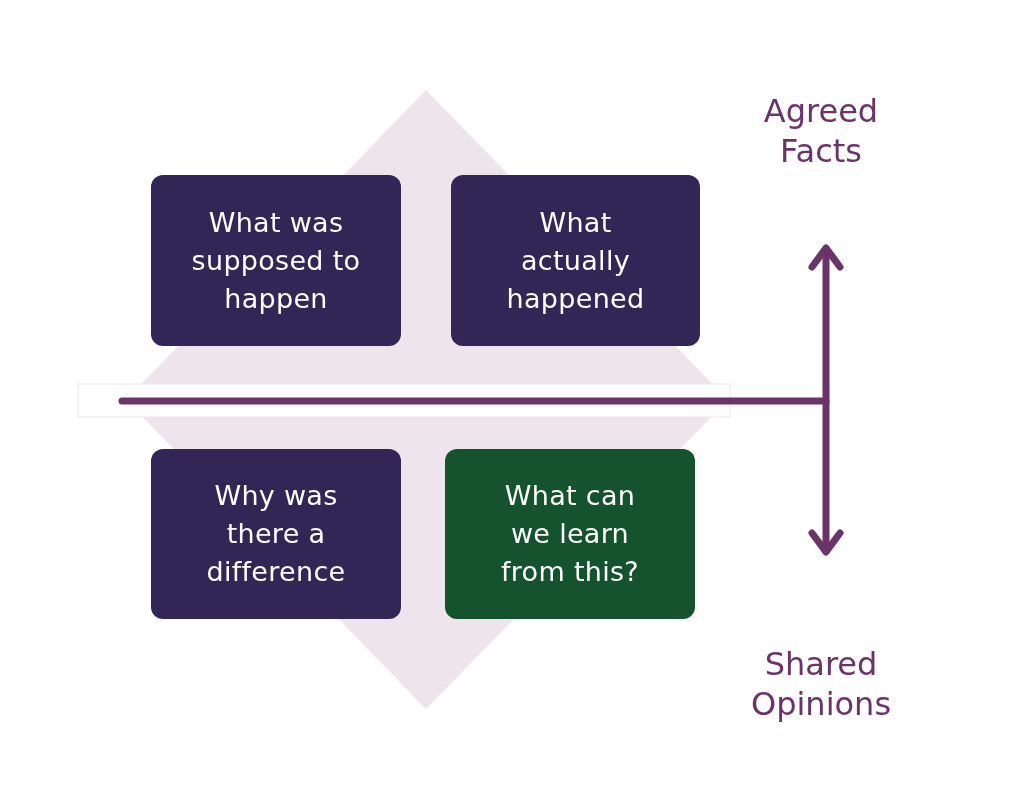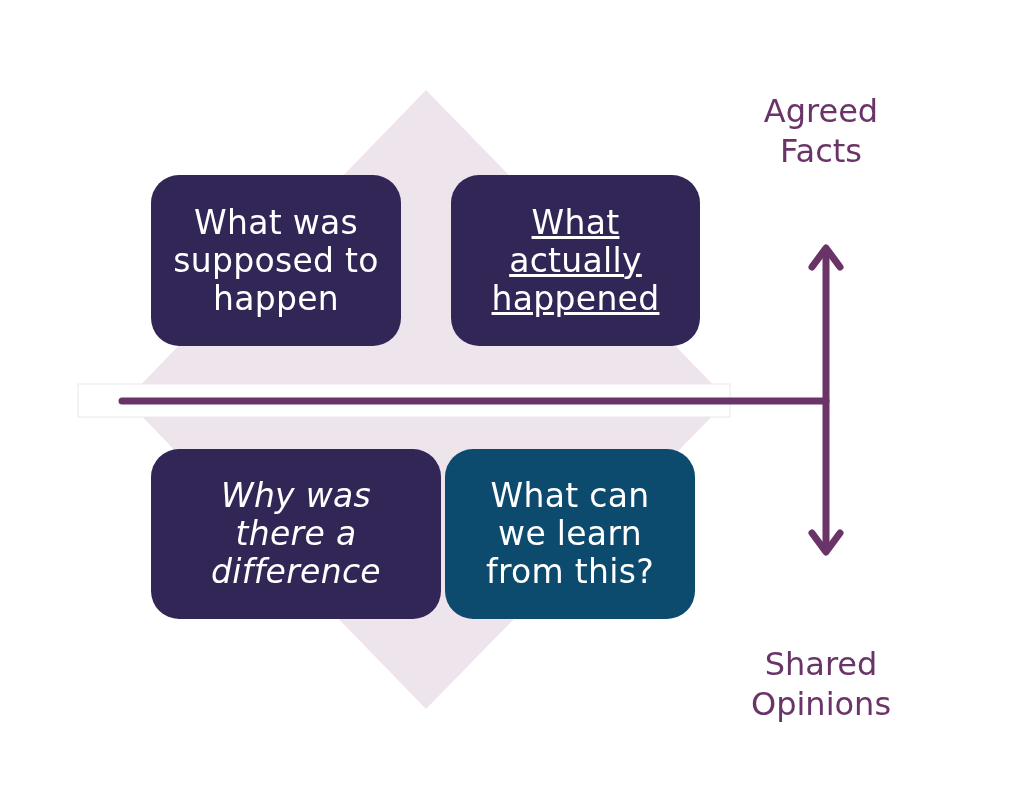--- a/index.html
+++ b/index.html
@@ -1,28 +1,28 @@
 <!DOCTYPE html>
 <html><head>
 <meta charset="utf-8">
 <style>
   html, body { margin: 0; padding: 0; background: #ffffff; }
   body { width: 1024px; height: 807px; position: relative; overflow: hidden;
          font-family: "DejaVu Sans", sans-serif; }
   #diamond-svg { position: absolute; left: 0; top: 0; width: 1024px; height: 807px; }
   .box {
-    position: absolute; background: var(--box-color, #312656); border-radius: 28px;
+    position: absolute; background: var(--box-color, #312656); border-radius: 12px;
     display: flex; align-items: center; justify-content: center; text-align: center;
-    color: #ffffff; font-size: 33px; line-height: 38px; font-weight: 500;
+    color: #ffffff; font-size: 27px; line-height: 38px; font-weight: 500;
     letter-spacing: 0.3px; box-sizing: border-box; padding: 4px 12px;
   }
   .box span { white-space: pre-line; }
   #box-tl { left: 151px; top: 175px; width: 250px; height: 171px; }
   #box-tr { left: 451px; top: 175px; width: 249px; height: 171px; }
-  #box-bl { left: 151px; top: 449px; width: 290px; height: 170px; font-style: italic; }
+  #box-bl { left: 151px; top: 449px; width: 250px; height: 170px; }
   #box-br { left: 445px; top: 449px; width: 250px; height: 170px; }
   .axis-label {
     position: absolute; text-align: center; color: #6a3468; font-weight: normal;
     font-size: 32px; line-height: 40px; white-space: pre-line; width: 220px;
   }
   #label-top { left: 711px; top: 91px; }
   #label-bottom { left: 711px; top: 628px; margin-top: 16px; }
 </style>
 </head>
 <body>
@@ -34,31 +34,31 @@
   <line x1="826" y1="248" x2="826" y2="552" stroke="#6a3468" stroke-width="7"></line>
   <polyline points="812,267 826,248 840,267" fill="none" stroke="#6a3468" stroke-width="7" stroke-linecap="round" stroke-linejoin="round"></polyline>
   <polyline points="812,533 826,552 840,533" fill="none" stroke="#6a3468" stroke-width="7" stroke-linecap="round" stroke-linejoin="round"></polyline>
 </svg>
 
 <div id="box-tl" class="box" style="background: rgb(49, 38, 86); color: rgb(255, 255, 255);">
   <span>What was
 supposed to
 happen</span>
 </div>
-<div id="box-tr" class="box" style="background: rgb(49, 38, 86); color: rgb(255, 255, 255); text-decoration: underline;">
+<div id="box-tr" class="box" style="background: rgb(49, 38, 86); color: rgb(255, 255, 255);">
   <span>What
 actually
 happened</span>
 </div>
 <div id="box-bl" class="box" style="background: rgb(49, 38, 86); color: rgb(255, 255, 255);">
   <span>Why was
 there a
 difference</span>
 </div>
-<div id="box-br" class="box" style="background: #0c4a6e; color: rgb(255, 255, 255);">
+<div id="box-br" class="box" style="background: #14532d; color: rgb(255, 255, 255);">
   <span>What can
 we learn
 from this?</span>
 </div>
 
 <div id="label-top" class="axis-label" style="color: rgb(106, 52, 104);">Agreed
 Facts</div>
 <div id="label-bottom" class="axis-label" style="color: rgb(106, 52, 104);">Shared
 Opinions</div>
 

